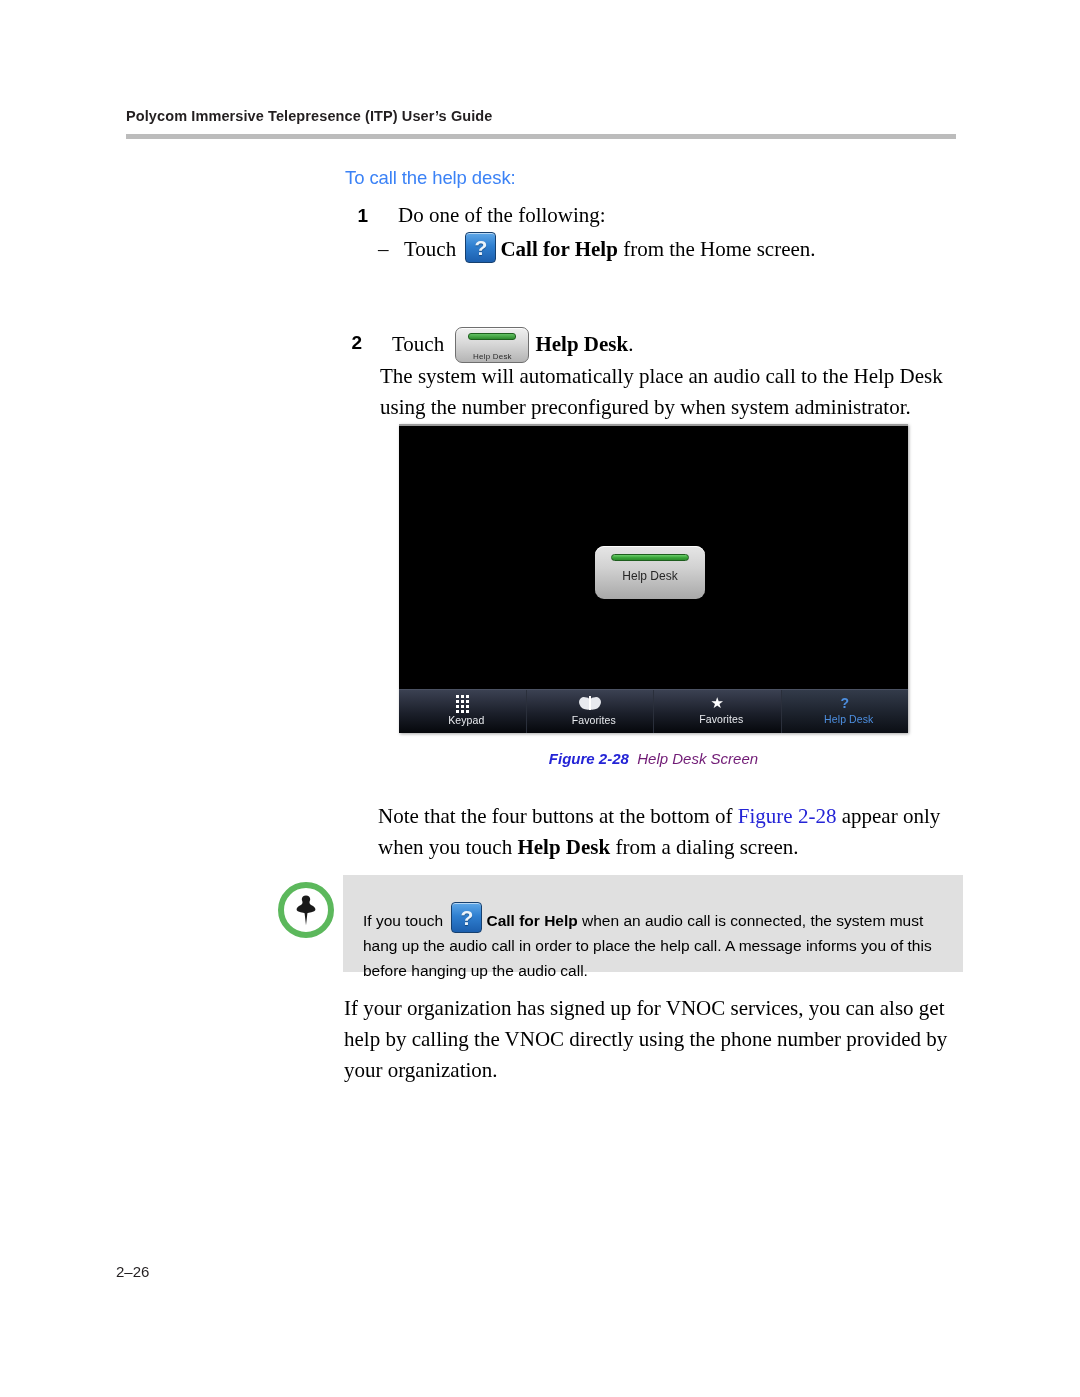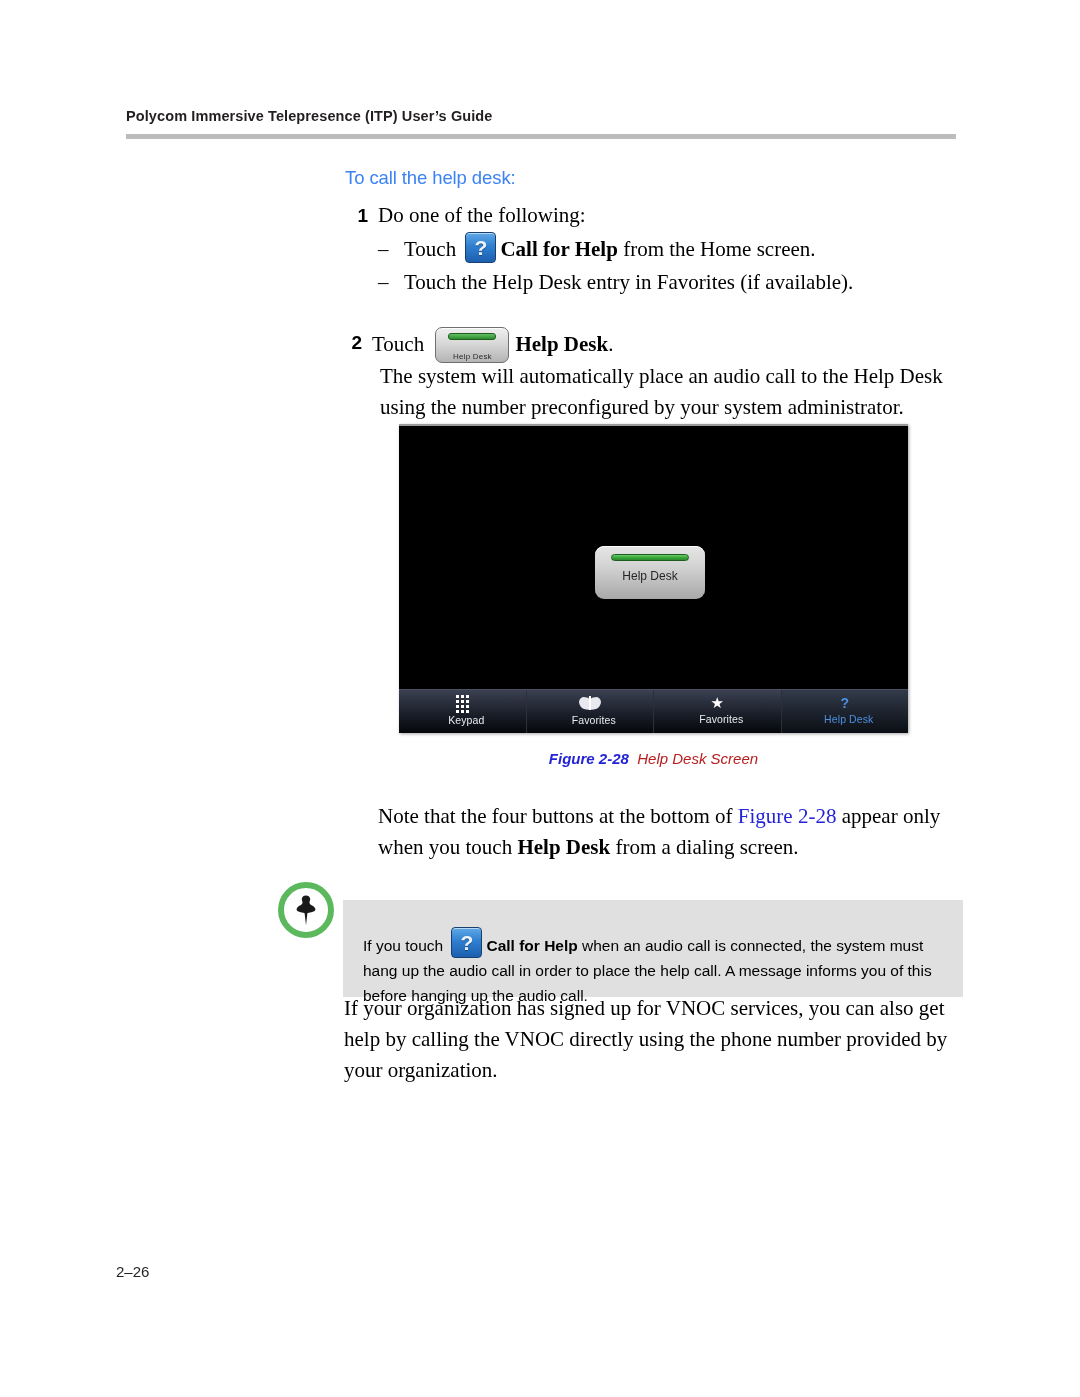--- a/index.html
+++ b/index.html
@@ -61,21 +61,21 @@
     position: absolute;
     left: 0;
     top: 0;
     width: 22px;
     text-align: right;
     font-family: "Liberation Sans", sans-serif;
     font-weight: bold;
     font-size: 19px;
   }
   .step .step-body {
-    margin-left: 32px;
+    margin-left: 52px;
     display: block;
   }
 
   #step1 { left: 346px; top: 200px; width: 600px; }
   #step2 { left: 340px; top: 327px; width: 620px; }
 
   .sub-list {
     position: absolute;
     left: 378px;
     top: 232px;
@@ -316,21 +316,21 @@
     width: 509px;
     text-align: center;
     font-family: "Liberation Sans", sans-serif;
     font-size: 15px;
     font-style: italic;
   }
   .caption .fig-num {
     color: #2424d6;
     font-weight: bold;
   }
-  .caption .fig-title { color: #b91c1c; }
+  .caption .fig-title { color: #701a75; }
 
   
   .note-wrap {
     position: absolute;
     left: 278px;
     top: 875px;
     width: 685px;
     height: 100px;
   }
   .note-icon {
@@ -350,21 +350,20 @@
     top: 7px;
     transform: translateX(-50%);
   }
   .note-box {
     position: absolute;
     left: 65px;
     top: 0;
     width: 620px;
     height: 97px;
     background: #e0e0e0;
-    margin-top: 25px;
   }
   .note-text {
     position: absolute;
     left: 20px;
     top: 27px;
     width: 590px;
     font-family: "Liberation Sans", sans-serif;
     font-size: 15.5px;
     line-height: 25px;
     color: #000000;
@@ -394,33 +393,30 @@
   <span class="num">1</span>
   <span class="step-body">Do one of the following:</span>
 </div>
 
 <div class="sub-list">
 
   <div class="sub-item">
     <span class="dash">–</span><span class="txt">Touch </span><span class="help-icon small"><span class="qm">?</span></span><span class="txt bold">Call for Help</span><span class="txt"> from the Home screen.</span>
   </div>
 
-  <div class="sub-item">
-    <span class="dash">–</span><span class="txt">Touch the Help Desk entry in Favorites (if available).</span>
-  </div>
 
 
 </div>
 
 <div class="step" id="step2">
   <span class="num">2</span>
   <span class="step-body"><span>Touch </span><span class="hd-mini"><span class="bar"></span><span class="lbl">Help Desk</span></span><span class="bold">Help Desk</span><span>.</span></span>
 </div>
 
-<div class="para" id="para-auto">The system will automatically place an audio call to the Help Desk using the number preconfigured by your system administrator.</div>
+<div class="para" id="para-auto">The system will automatically place an audio call to the Help Desk using the number preconfigured by when system administrator.</div>
 
 <div class="figure">
 
   <div class="screen-area">
     <div class="hd-big">
       <div class="bar"></div>
       <div class="lbl">Help Desk</div>
     </div>
   </div>
 

